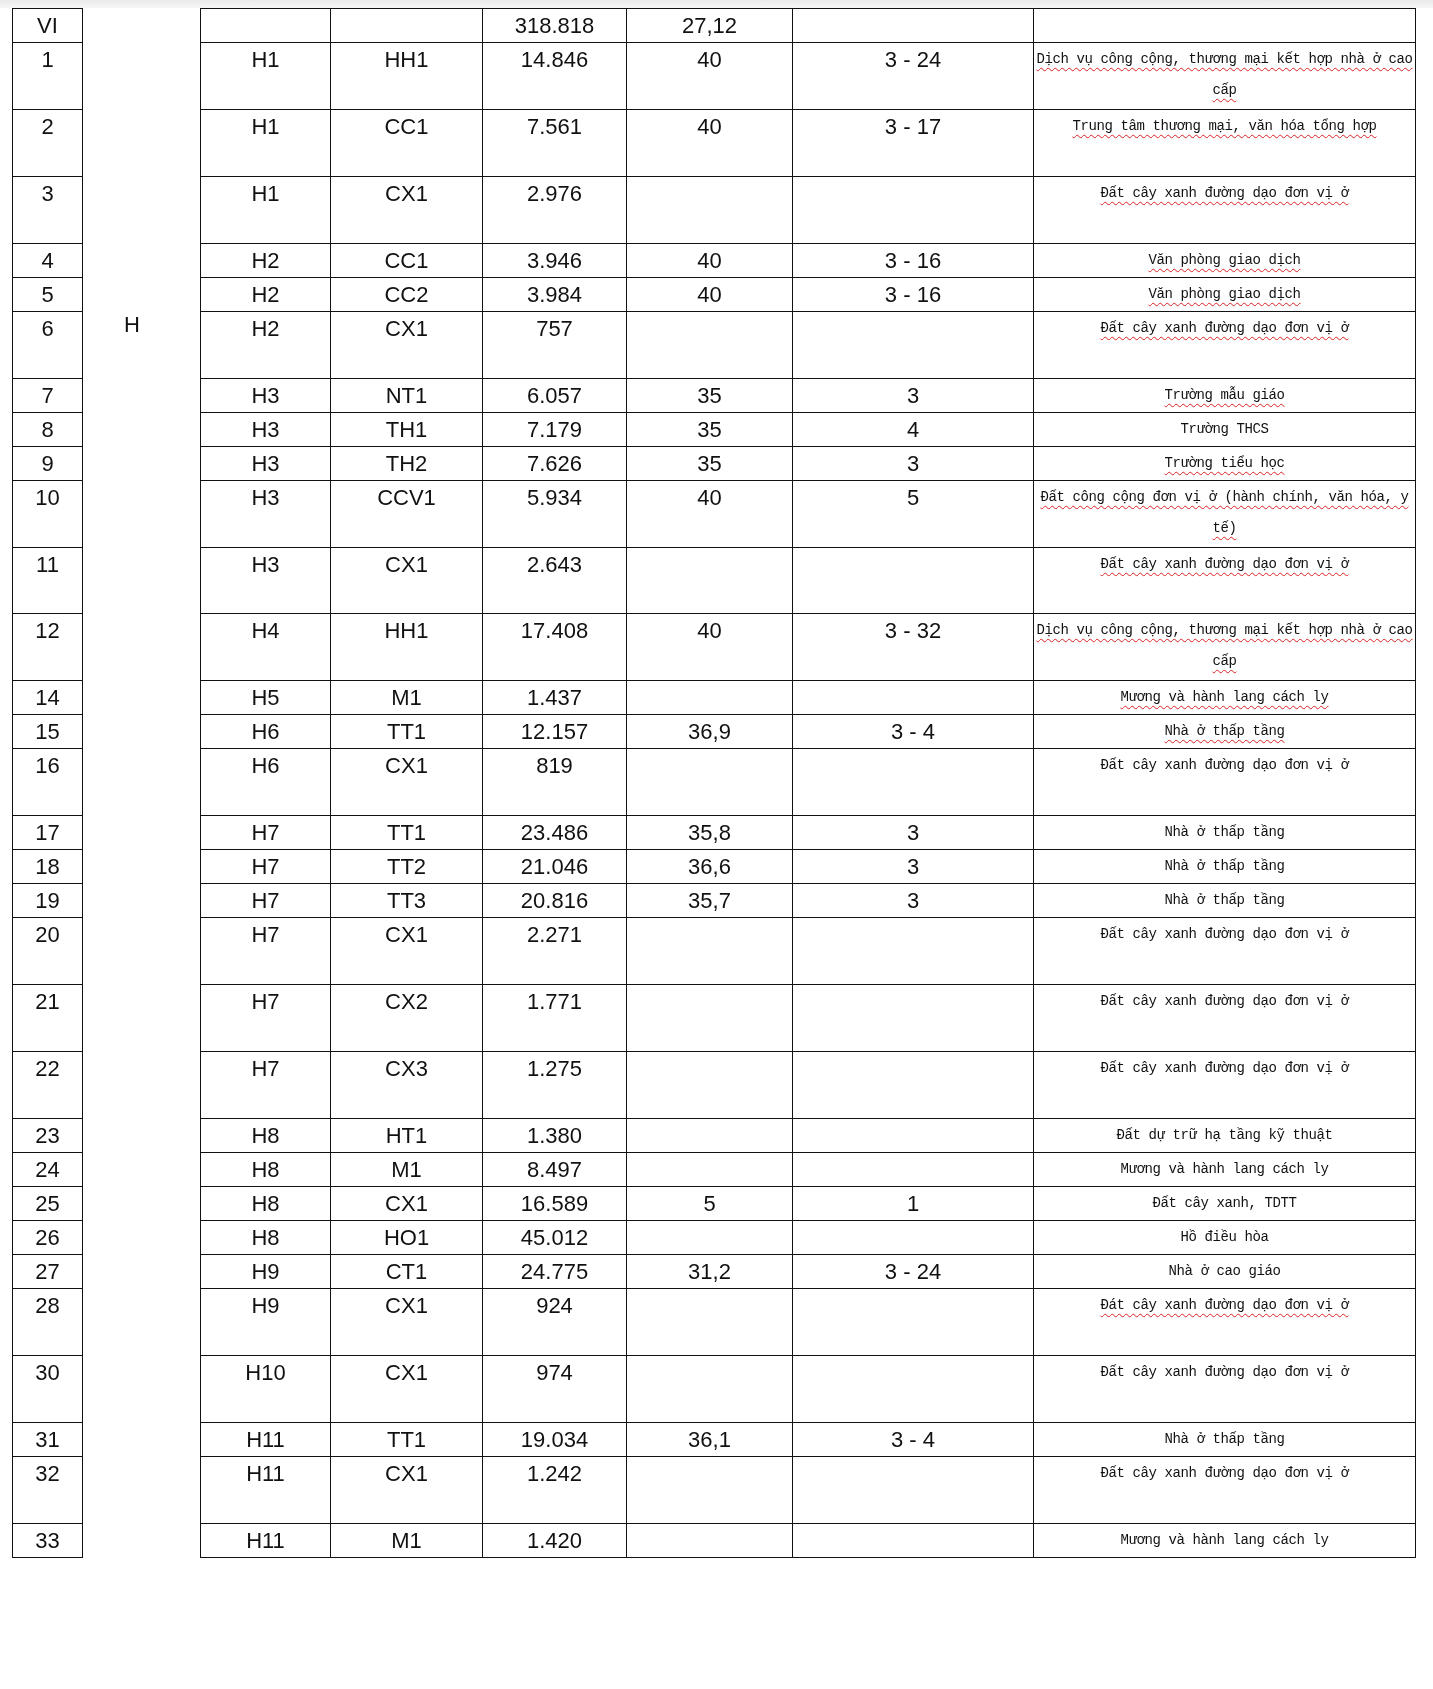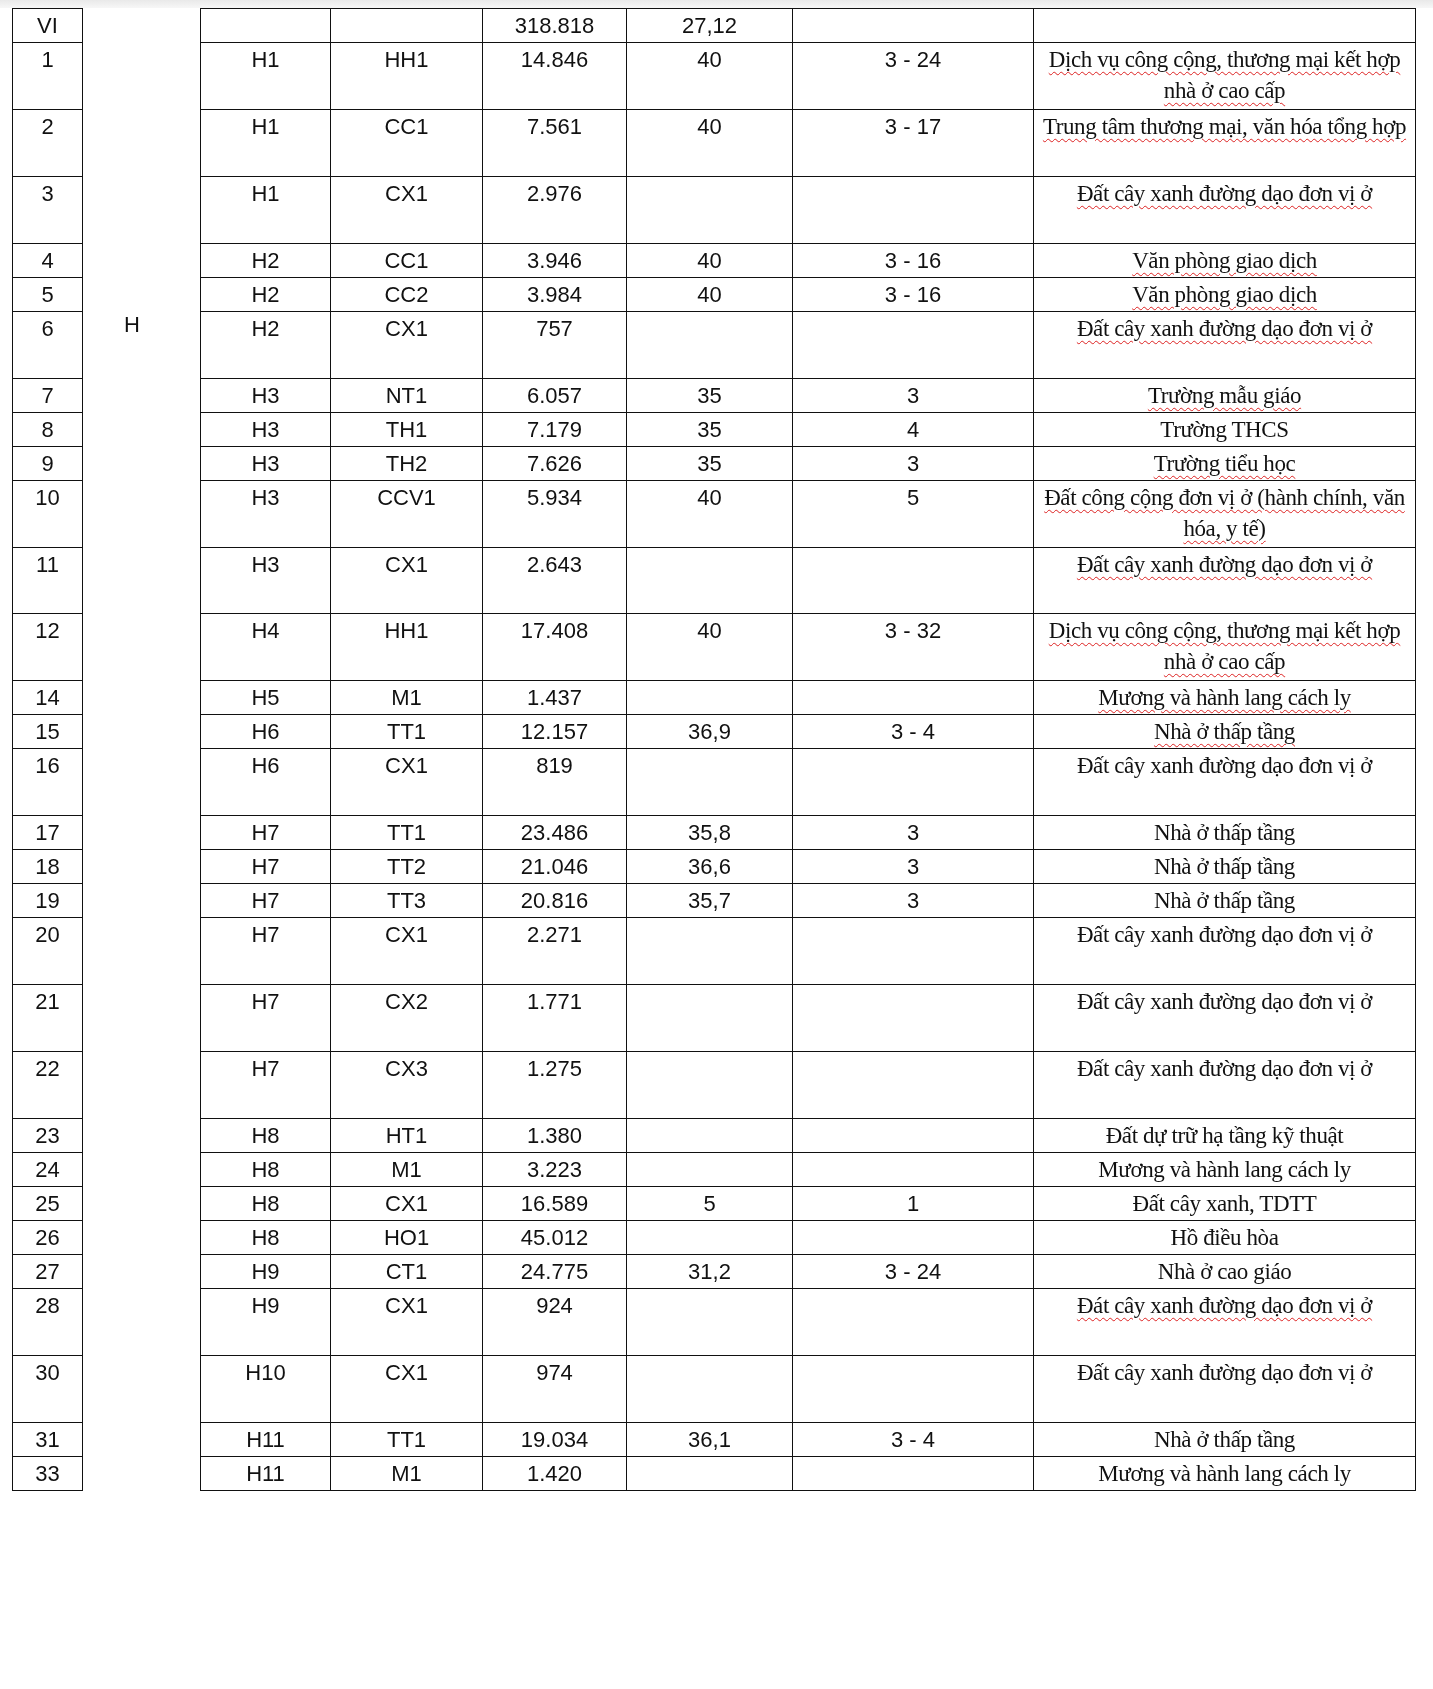--- a/index.html
+++ b/index.html
@@ -17,22 +17,22 @@
     position: absolute; left: 12px; top: 8px;
     border-collapse: collapse; table-layout: fixed;
   }
   #sheet td {
     border: 1.6px solid #111;
     padding: 0; vertical-align: top; text-align: center;
     font-size: 22px; line-height: 33px;
     overflow: hidden;
   }
   #sheet td.desc {
-    font-family: Liberation Serif, serif;
-    font-size: 23px; line-height: 31px; padding-top: 1px;
+    font-family: Liberation Mono, monospace;
+    font-size: 14px; line-height: 31px; padding-top: 1px;
     letter-spacing: -0.4px;
   }
   #sheet td.group { border-top: none; border-bottom: none; }
   .squiggle {
     text-decoration: underline wavy #d22;
     text-decoration-thickness: 1px;
     text-underline-offset: 4px;
   }
   .group-label {
     position: absolute; left: 120px; top: 312px;
@@ -284,21 +284,21 @@
         <td>1.380</td>
         <td></td>
         <td></td>
         <td class="desc"><span>Đất dự trữ hạ tầng kỹ thuật</span></td>
       </tr>
       <tr style="height: 33.46px;">
         <td>24</td>
         <td class="group"></td>
         <td>H8</td>
         <td>M1</td>
-        <td>3.223</td>
+        <td>8.497</td>
         <td></td>
         <td></td>
         <td class="desc"><span>Mương và hành lang cách ly</span></td>
       </tr>
       <tr style="height: 33.46px;">
         <td>25</td>
         <td class="group"></td>
         <td>H8</td>
         <td>CX1</td>
         <td>16.589</td>
@@ -349,20 +349,30 @@
       <tr style="height: 33.46px;">
         <td>31</td>
         <td class="group"></td>
         <td>H11</td>
         <td>TT1</td>
         <td>19.034</td>
         <td>36,1</td>
         <td>3 - 4</td>
         <td class="desc"><span>Nhà ở thấp tầng</span></td>
       </tr>
+      <tr style="height: 66.92px;">
+        <td>32</td>
+        <td class="group"></td>
+        <td>H11</td>
+        <td>CX1</td>
+        <td>1.242</td>
+        <td></td>
+        <td></td>
+        <td class="desc"><span>Đất cây xanh đường dạo đơn vị ở</span></td>
+      </tr>
       <tr style="height: 33.46px;">
         <td>33</td>
         <td class="group"></td>
         <td>H11</td>
         <td>M1</td>
         <td>1.420</td>
         <td></td>
         <td></td>
         <td class="desc"><span>Mương và hành lang cách ly</span></td>
       </tr>

